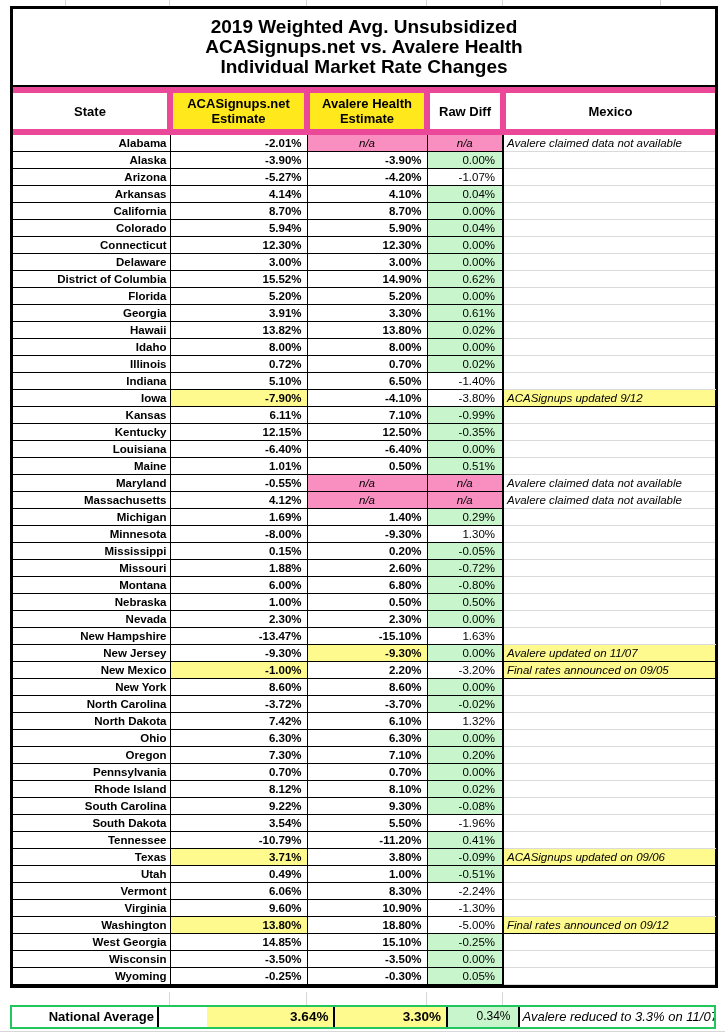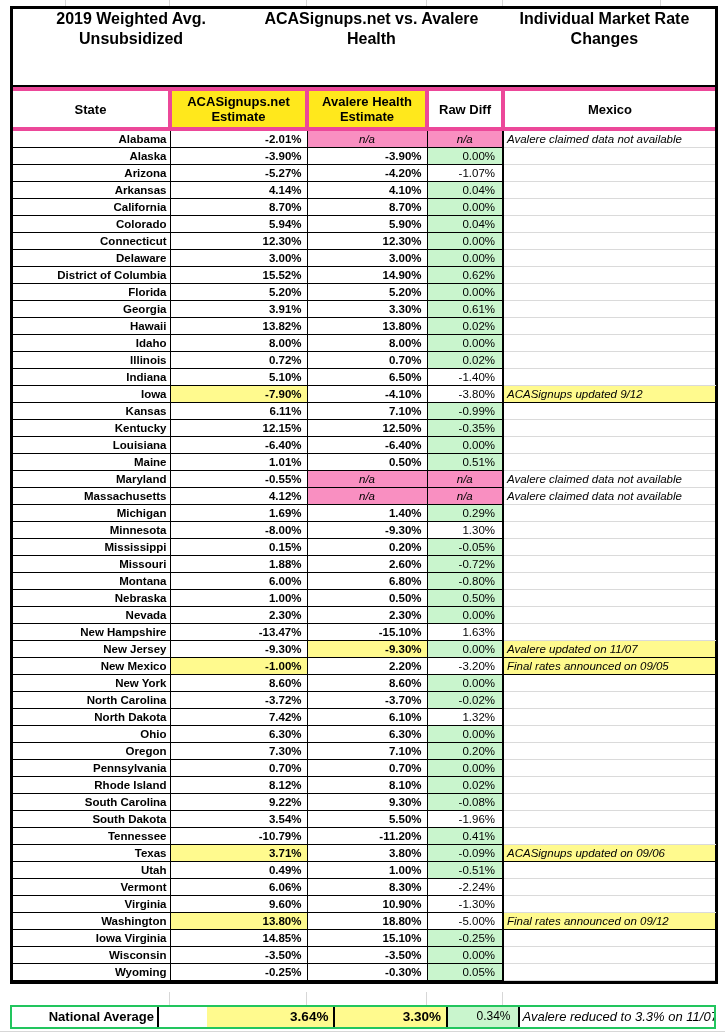--- a/index.html
+++ b/index.html
@@ -8,31 +8,31 @@
     font-family:"Liberation Sans","DejaVu Sans",sans-serif;color:#000;position:relative;
   }
   .gridstub{position:absolute;background:#d7d7d7;}
   
   .main-box{
     position:absolute;left:10px;top:6px;width:702px;
     border:3px solid #000;background:#fff;
   }
   .title-block{
     border-bottom:2px solid #000;height:76px;
-    display:flex;flex-direction:row;justify-content:center;
-    font-weight:bold;font-size:16px;line-height:20px;text-align:center;
+    display:flex;flex-direction:column;justify-content:center;align-items:center;
+    font-weight:bold;font-size:19px;line-height:20px;text-align:center;
   }
   table{border-collapse:collapse;table-layout:fixed;width:702px;}
   col.c-state{width:157px;}
   col.c-aca{width:137px;}
   col.c-av{width:120px;}
   col.c-diff{width:76px;}
   col.c-notes{width:212px;}
   th{
-    border:4px solid #ec4899;height:36px;font-size:13px;font-weight:bold;
+    border:6px solid #ec4899;height:36px;font-size:13px;font-weight:bold;
     text-align:center;vertical-align:middle;padding:0 2px;background:#fff;
   }
   th.yellow{background:var(--header-yellow,#ffe81c);}
   th:first-child{border-left:none;}
   th:last-child{border-right:none;}
   td{height:16px;font-size:11.5px;vertical-align:middle;padding:0;overflow:hidden;white-space:nowrap;}
   td.state{
     border:1px solid #000;border-left:none;font-weight:bold;
     text-align:right;padding-right:3px;
   }
@@ -431,21 +431,21 @@
           <td class="note"></td>
         </tr>
         <tr>
           <td class="state">Washington</td>
           <td class="val hl">13.80%</td>
           <td class="val">18.80%</td>
           <td class="diff">-5.00%</td>
           <td class="note nhl">Final rates announced on 09/12</td>
         </tr>
         <tr>
-          <td class="state">Iowa Virginia</td>
+          <td class="state">West Georgia</td>
           <td class="val">14.85%</td>
           <td class="val">15.10%</td>
           <td class="diff green">-0.25%</td>
           <td class="note"></td>
         </tr>
         <tr>
           <td class="state">Wisconsin</td>
           <td class="val">-3.50%</td>
           <td class="val">-3.50%</td>
           <td class="diff green">0.00%</td>

